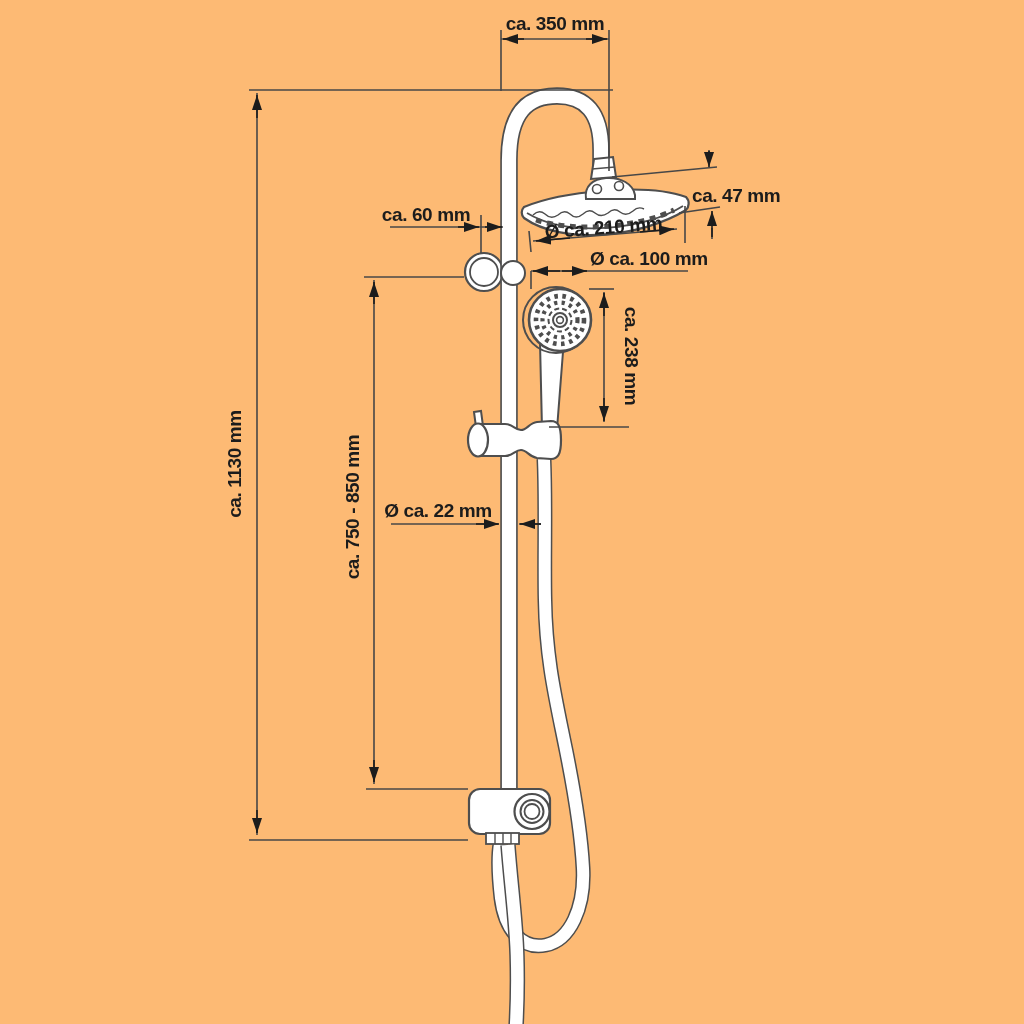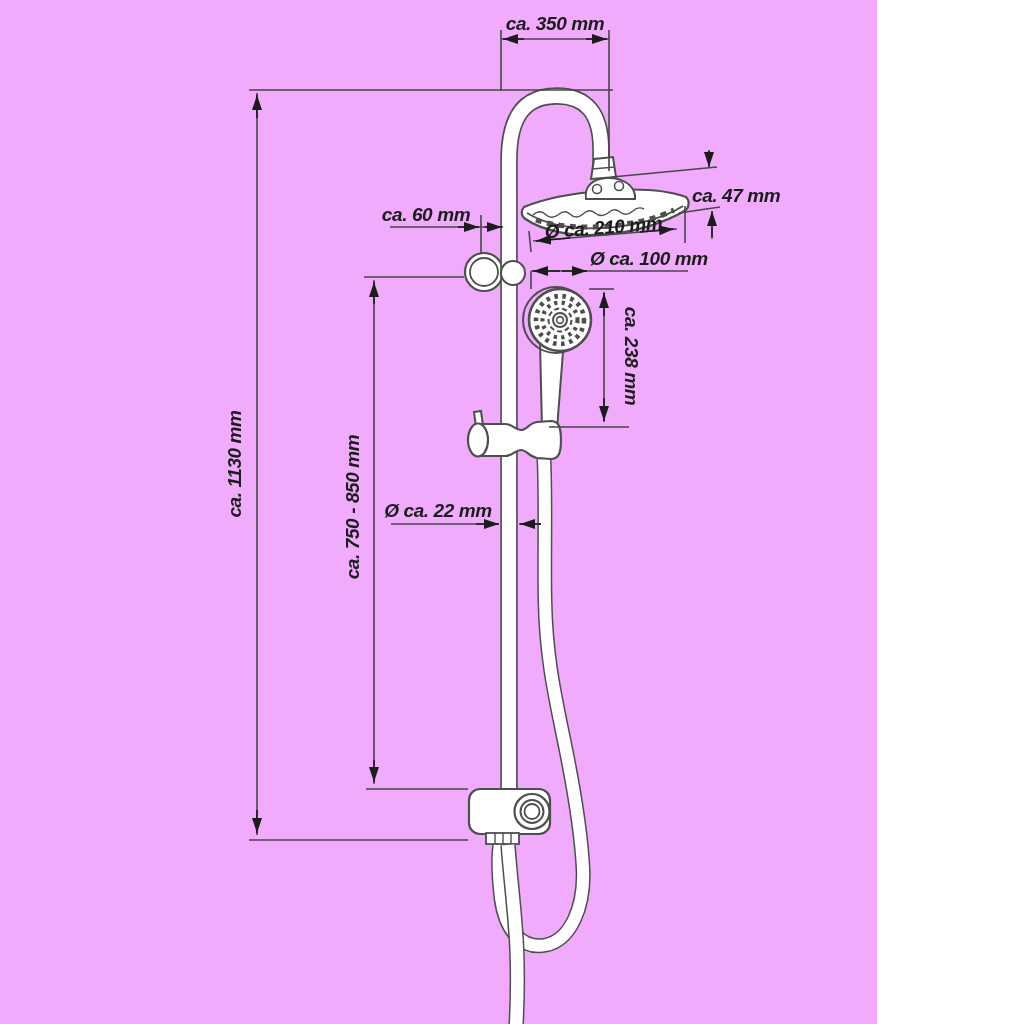--- a/index.html
+++ b/index.html
@@ -1,16 +1,16 @@
 <!DOCTYPE html>
 <html><head>
 <meta charset="utf-8">
 <style>
   html,body{margin:0;padding:0;background:#ffffff;}
-  .stage{position:relative;width:877px;height:1024px;background:#f0abfc;overflow:hidden;font-style:italic;}
+  .stage{position:relative;width:1024px;height:1024px;background:#fdba74;overflow:hidden;}
   svg{display:block;}
   text{font-family:"Liberation Sans","DejaVu Sans",sans-serif;font-weight:bold;font-size:19px;fill:#1c1c1c;letter-spacing:-0.4px;}
   .edge{stroke:#4e4e4e;fill:none;}
   .tube-dark{stroke:#4e4e4e;fill:none;stroke-linecap:butt;}
   .tube-lite{stroke:#ffffff;fill:none;stroke-linecap:butt;}
   .part{fill:#ffffff;stroke:#4e4e4e;}
   .dim{stroke:#474747;stroke-width:1.6;fill:none;}
   .arr{stroke:#1c1c1c;stroke-width:1.6;fill:none;}
 </style>
 </head>

